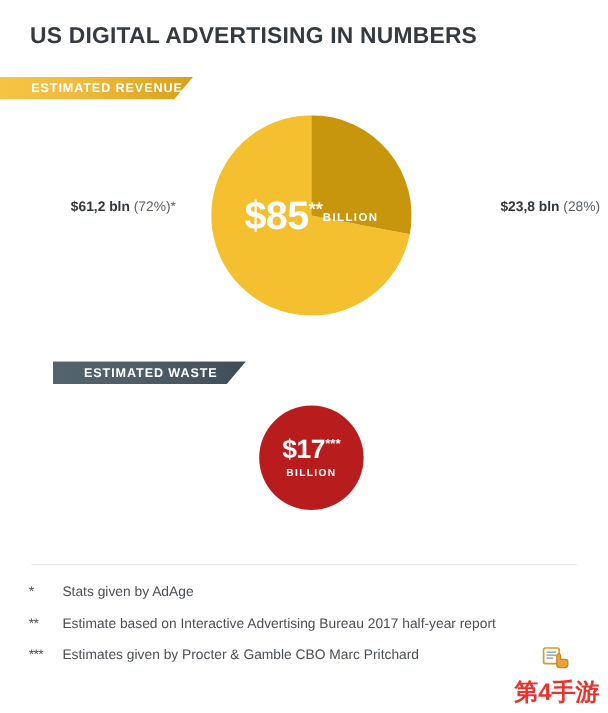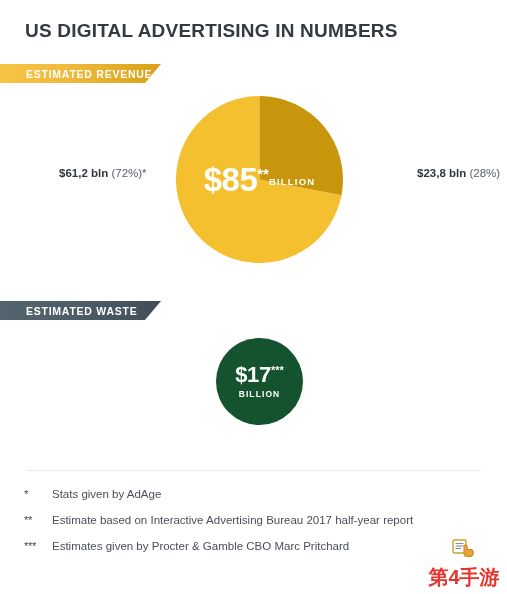--- a/index.html
+++ b/index.html
@@ -53,20 +53,21 @@
   }
   .banner-revenue {
     top: 64px;
     width: 161px;
     background: linear-gradient(100deg, #f7c444 0%, #f0bb3d 40%, #d9a017 100%);
   }
   .banner-waste {
     top: 301px;
     width: 161px;
     background: linear-gradient(100deg, #54646f 0%, #4e5e69 45%, #3f4d57 100%);
+    margin-left: 44px;
   }
 
   
   .pie-wrap {
     position: absolute;
     left: 176px;
     top: 96px;
     width: 167px;
     height: 167px;
   }
@@ -120,21 +121,21 @@
   .callout-sub    { color: #4a4f55; }
 
   
   .waste-circle {
     position: absolute;
     left: 216px;
     top: 338px;
     width: 87px;
     height: 87px;
     border-radius: 50%;
-    background: #14532d;
+    background: #b91c1c;
     display: flex;
     flex-direction: column;
     align-items: center;
     justify-content: center;
   }
   .waste-value {
     font-size: 22px;
     font-weight: bold;
     color: #ffffff;
     line-height: 1;

